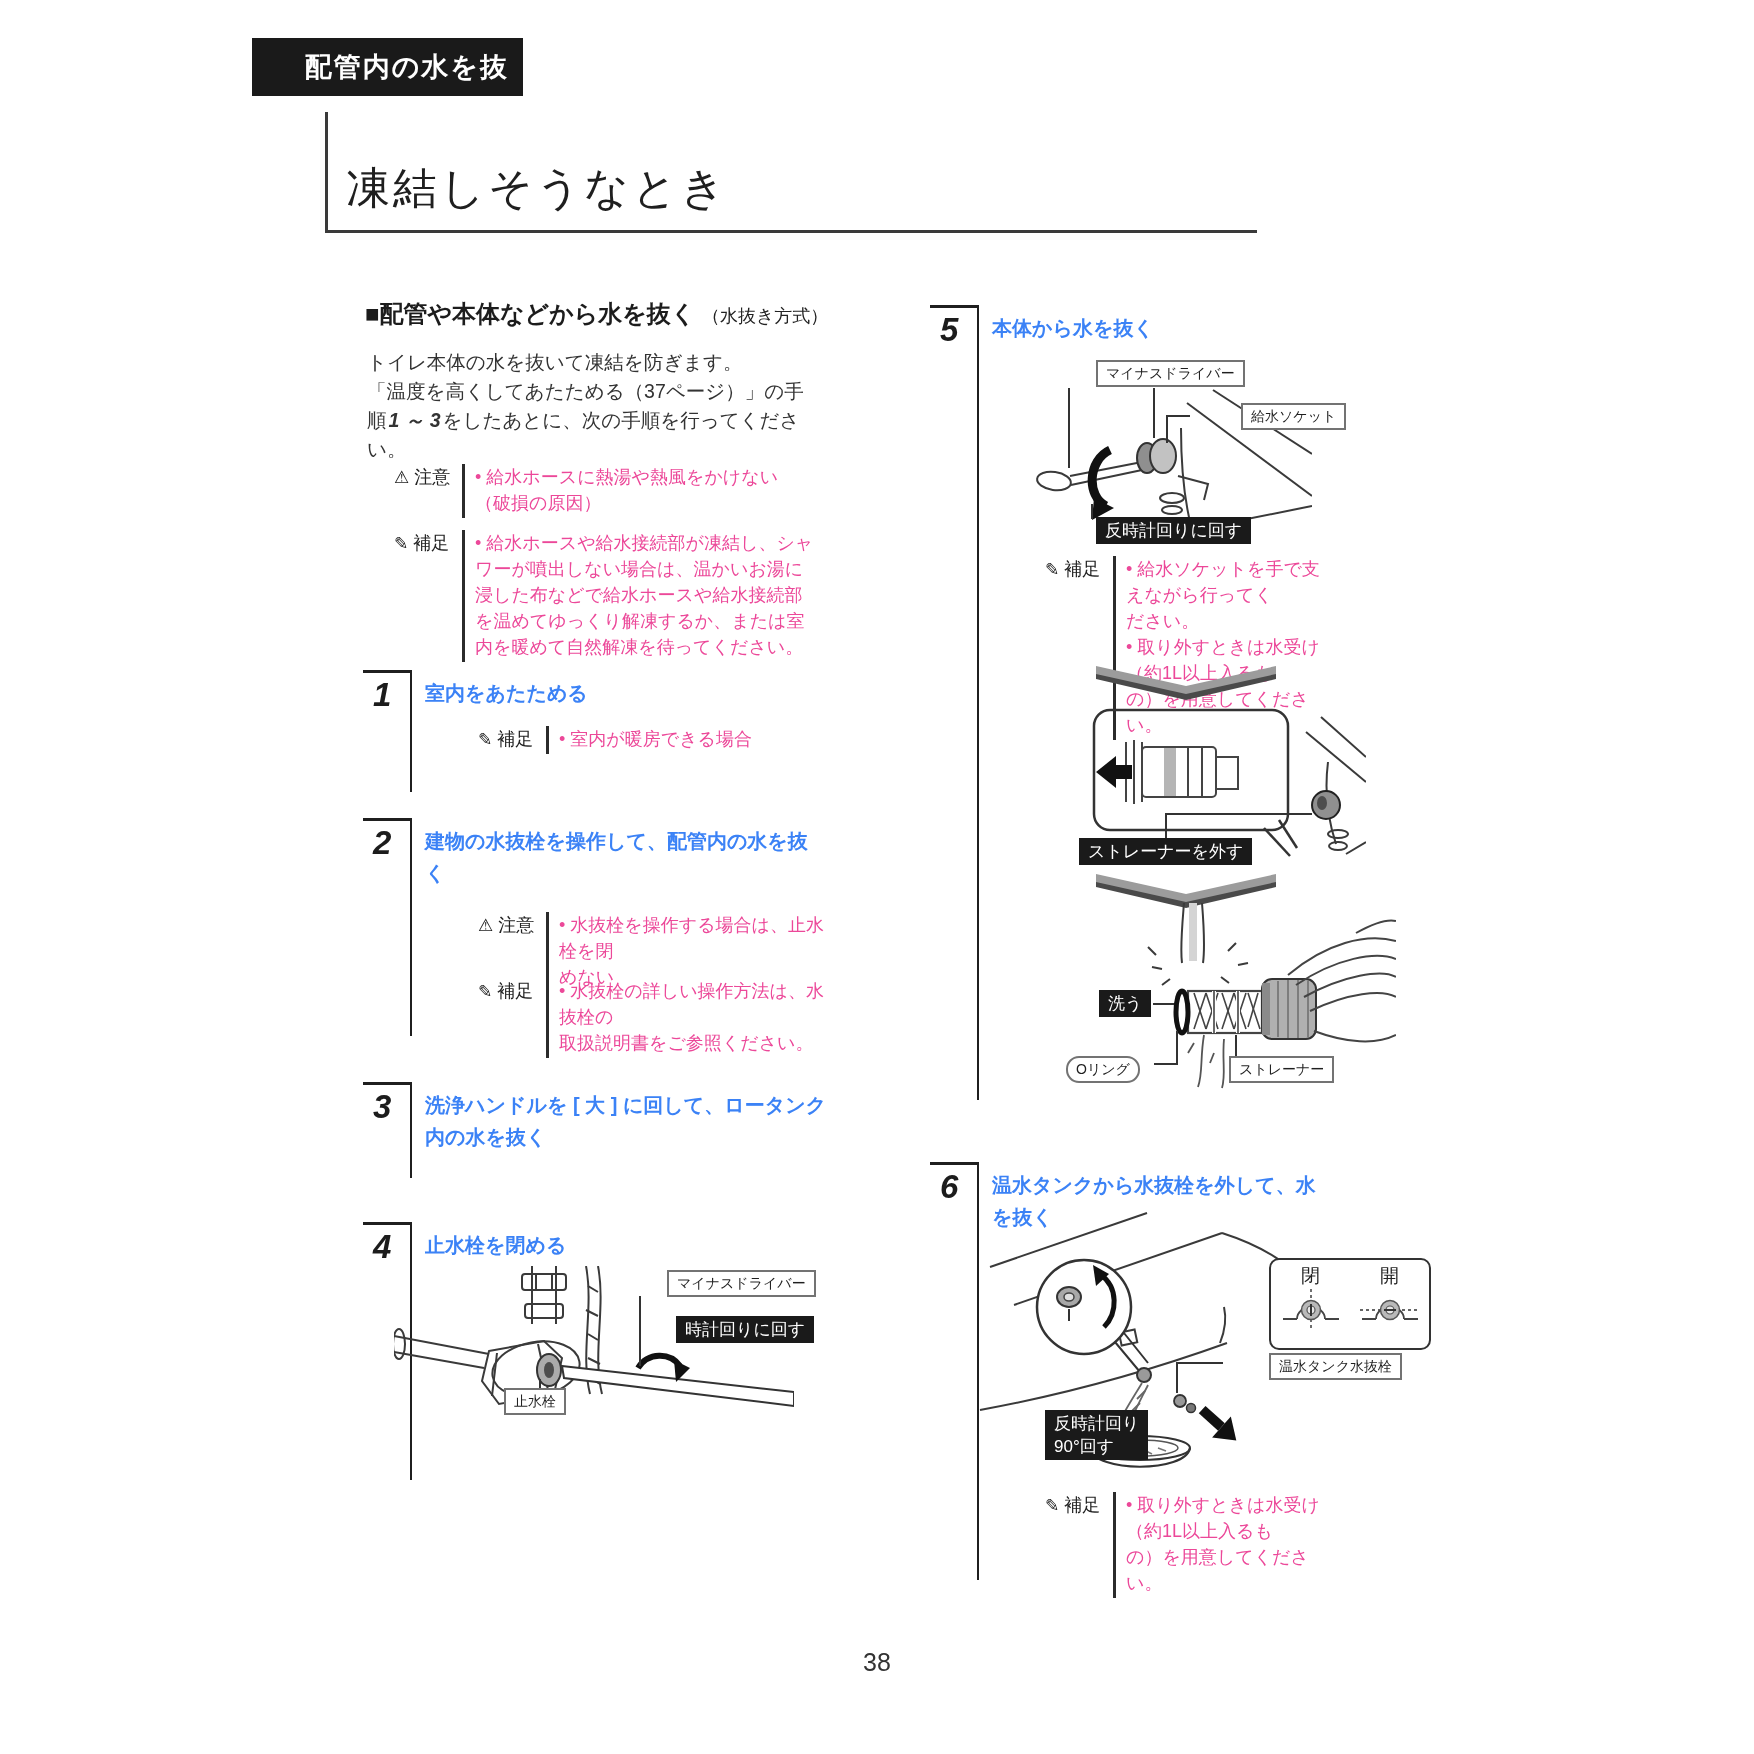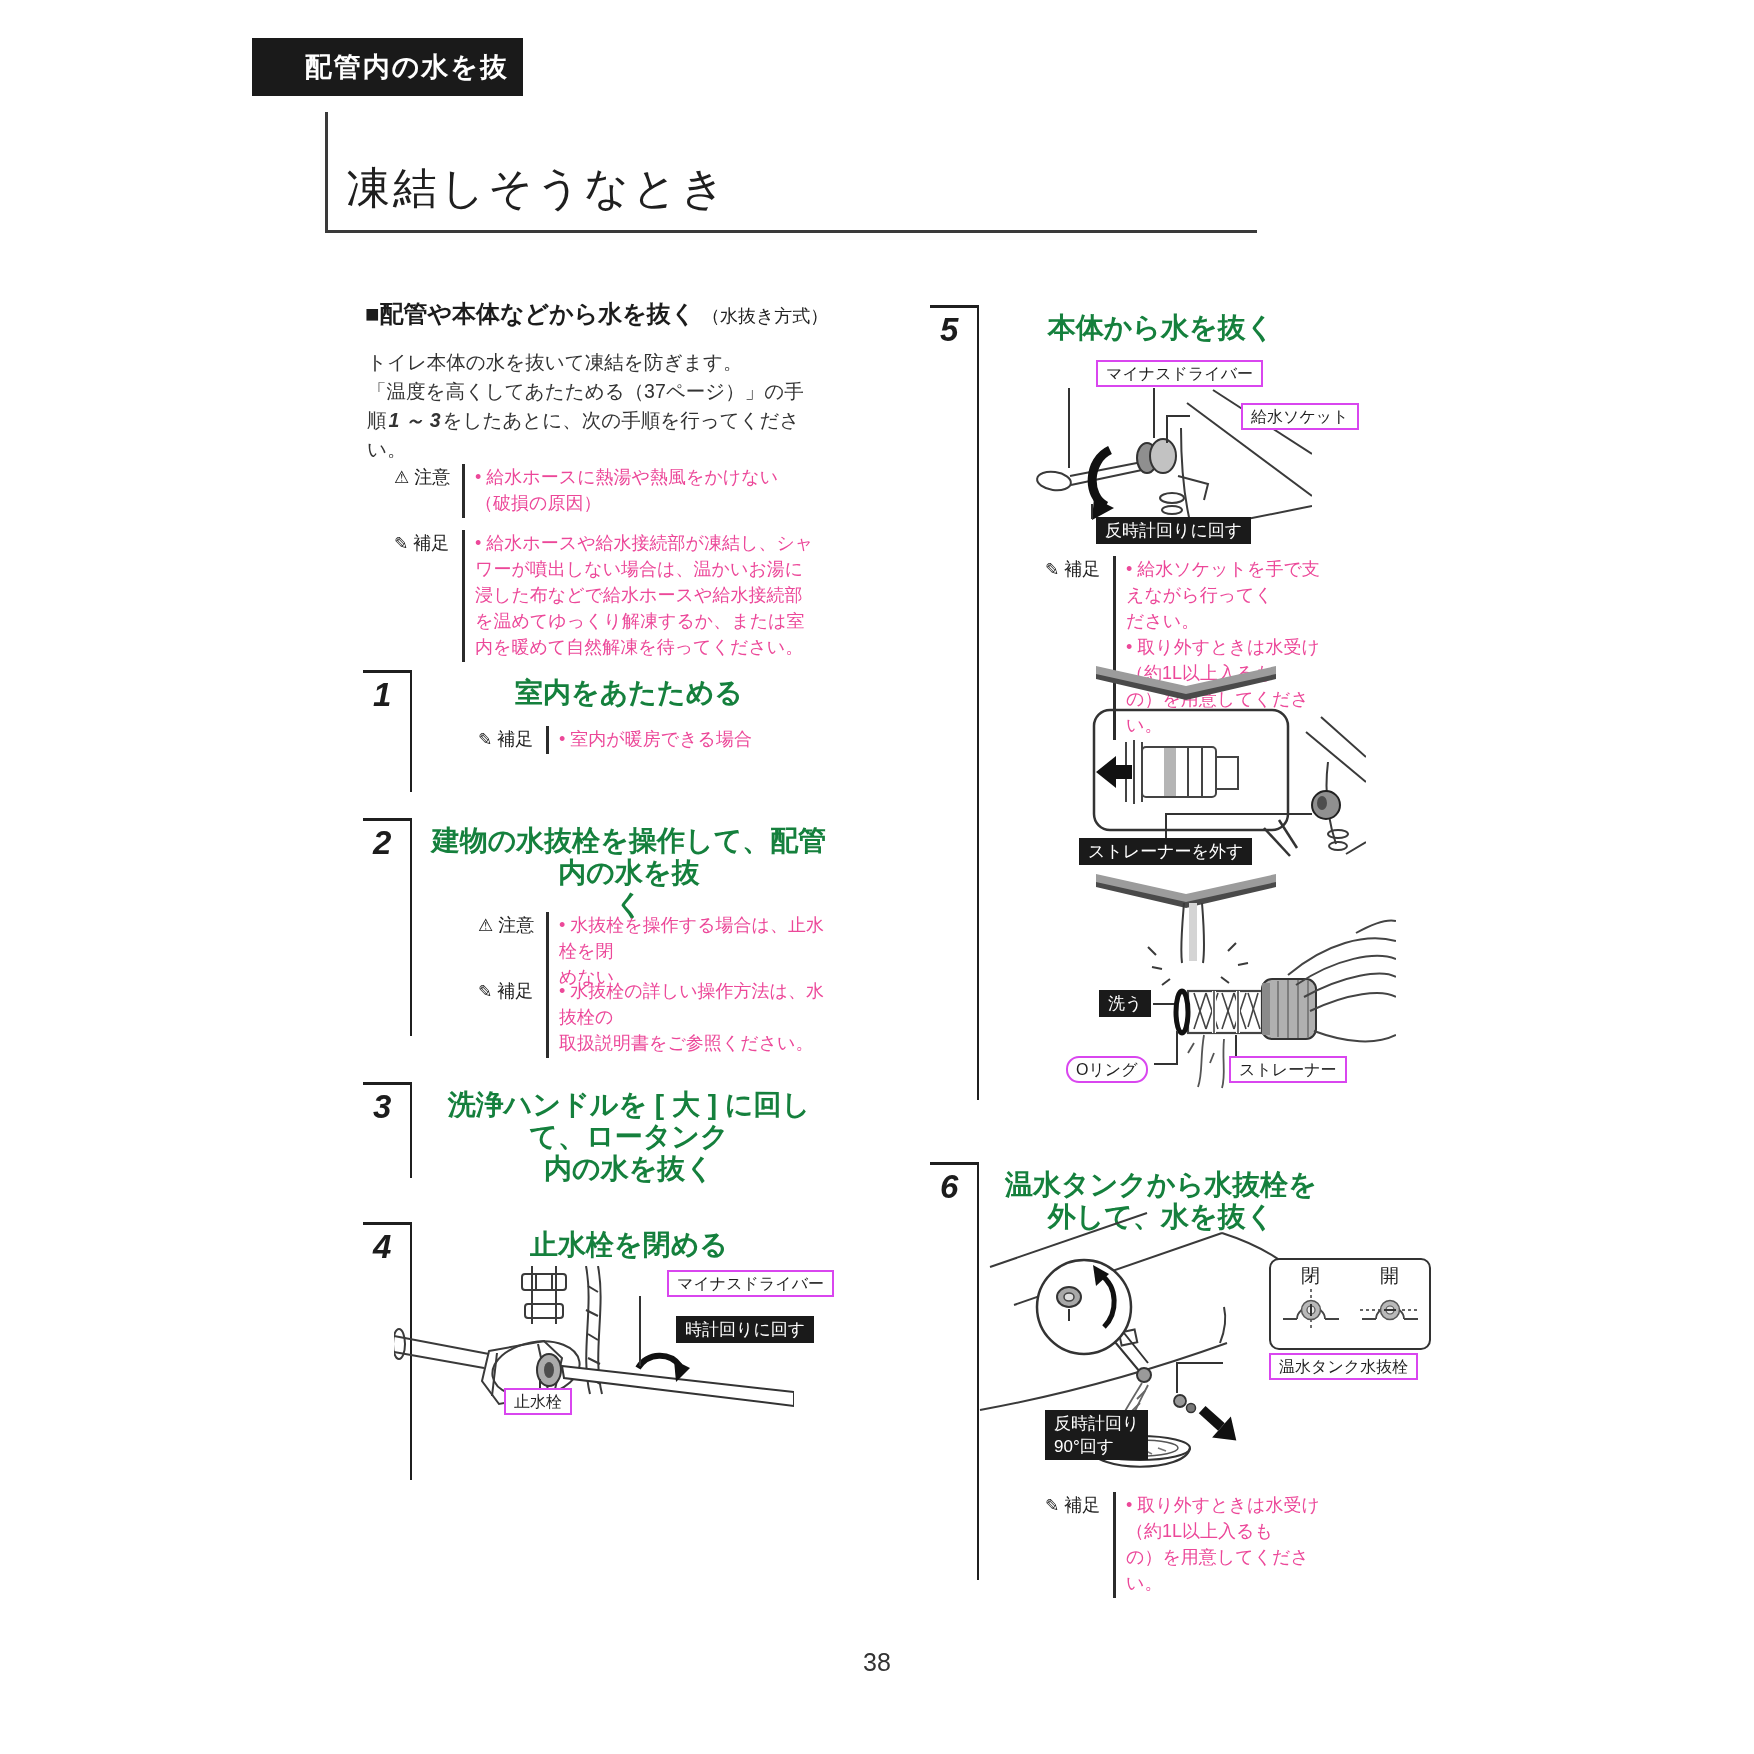--- a/index.html
+++ b/index.html
@@ -36,26 +36,26 @@
   .note-body { border-left:3px solid #2b2b2b; padding:0 0 2px 10px; }
   .bullet { font-size:18px; line-height:26px; white-space:pre-line; color:#ec4899;
             padding-left:0; }
 
   
   .step { position:absolute; display:flex; align-items:stretch; }
   .numcell { flex:none; width:47px; border-top:3px solid #1f1f1f; border-right:2.5px solid #1f1f1f; }
   .step-num { display:block; font-size:33px; font-weight:bold; font-style:italic;
               padding:3px 0 0 10px; color:#1c1c1c; }
   .step-content { position:relative; flex:1; padding:7px 0 0 13px; }
-  .step-title { font-size:28px; font-weight:bold; line-height:32px; color:#15803d;
-                white-space:pre-line;text-align:center; }
-
-  
-  .box-label { position:absolute; background:#fff; border:2px solid #d946ef; color:#1f1f1f;
-               font-size:16px; line-height:21px; padding:1px 8px; white-space:nowrap; }
+  .step-title { font-size:20px; font-weight:bold; line-height:32px; color:#3b82f6;
+                white-space:pre-line; }
+
+  
+  .box-label { position:absolute; background:#fff; border:2px solid #737373; color:#1f1f1f;
+               font-size:14px; line-height:21px; padding:1px 8px; white-space:nowrap; }
   .black-label { position:absolute; background:#1a1a1a; color:#fff; font-size:17px;
                  line-height:23px; padding:2px 9px; white-space:pre-line; }
   .diagram-svg { position:absolute; }
   .chev { position:absolute; width:180px; height:34px; }
 
   
   .inset { position:absolute; width:158px; height:88px; border:2.5px solid #333;
            border-radius:10px; background:#fff; display:flex; }
   .inset-col { flex:1; display:flex; flex-direction:column; align-items:center; padding-top:5px; }
   .inset-label { font-size:19px; color:#222; line-height:22px; }

